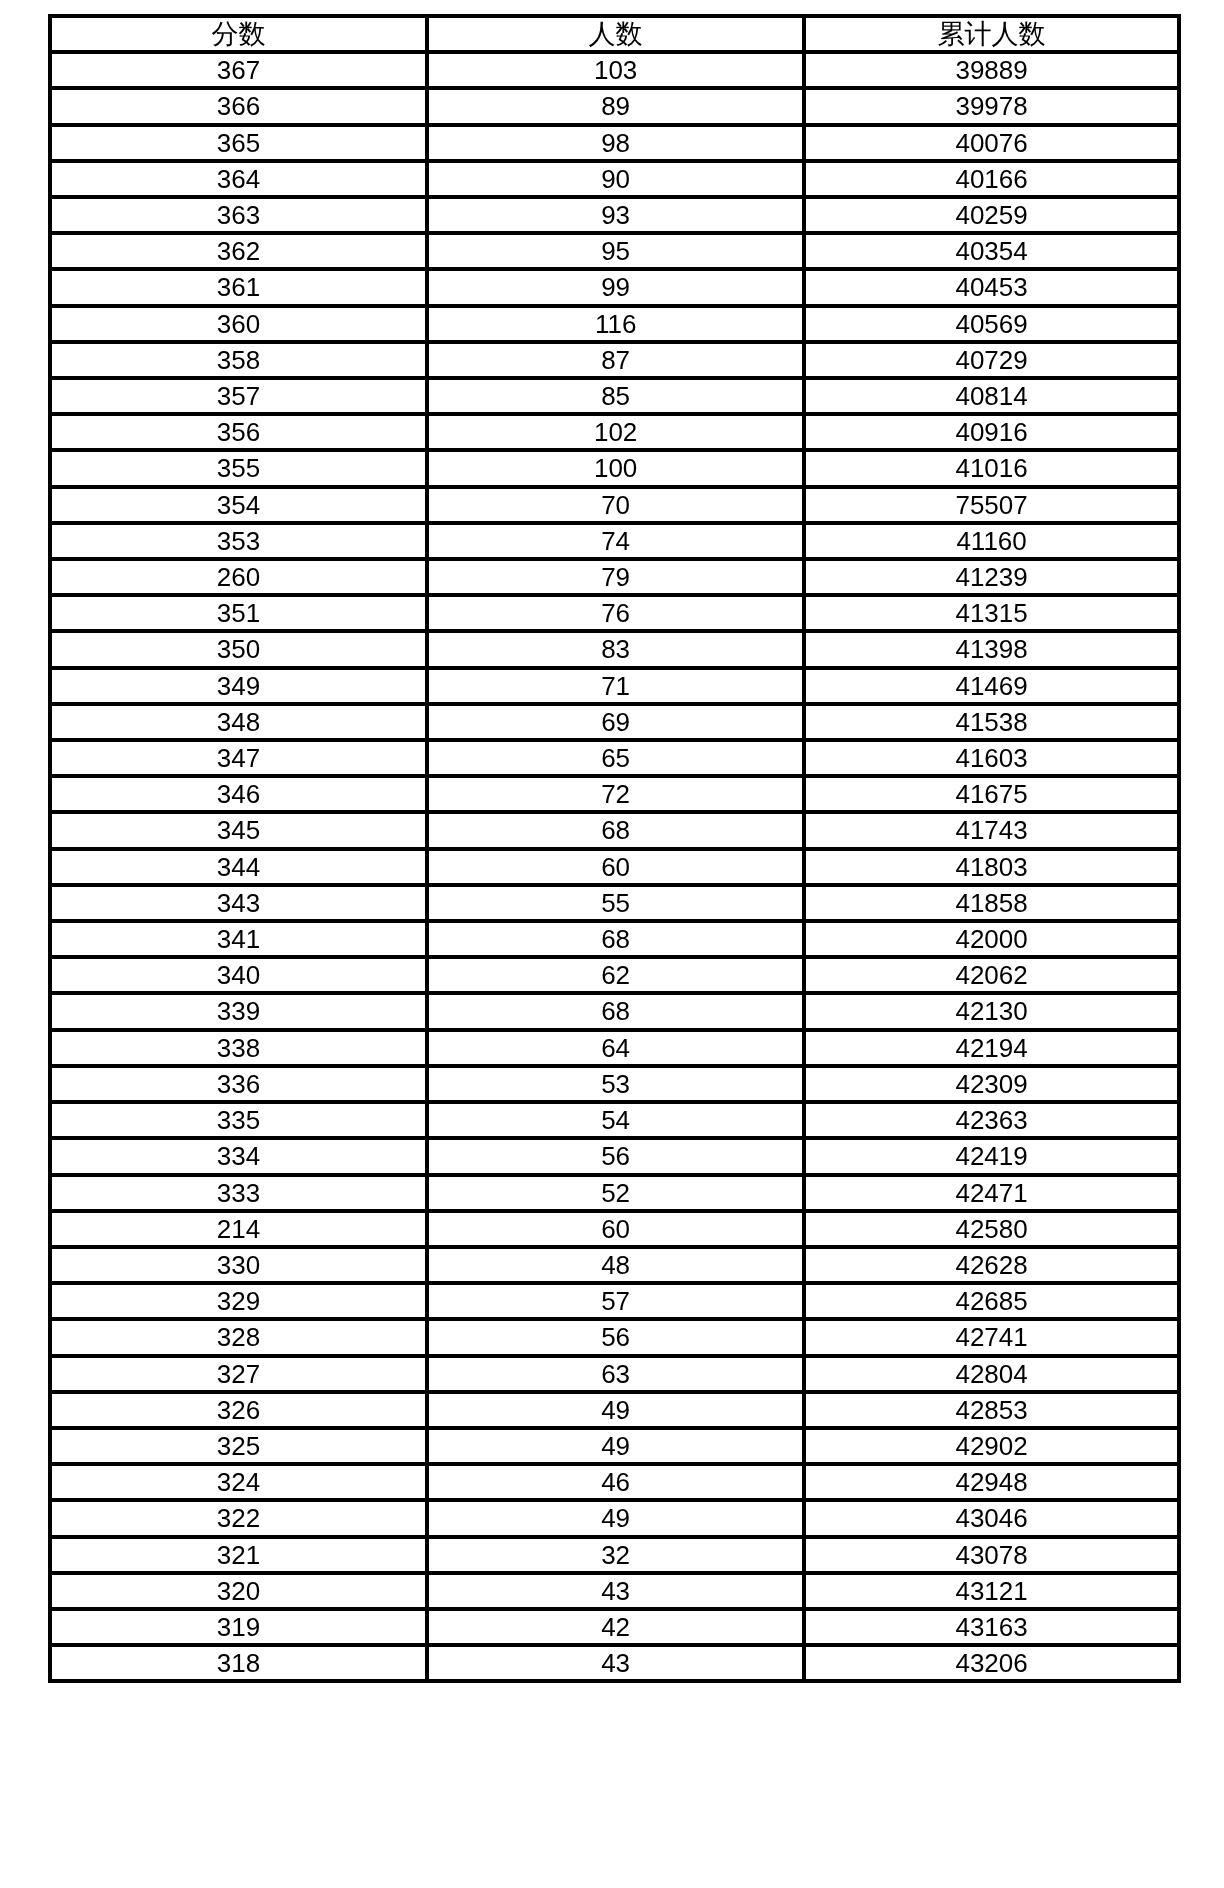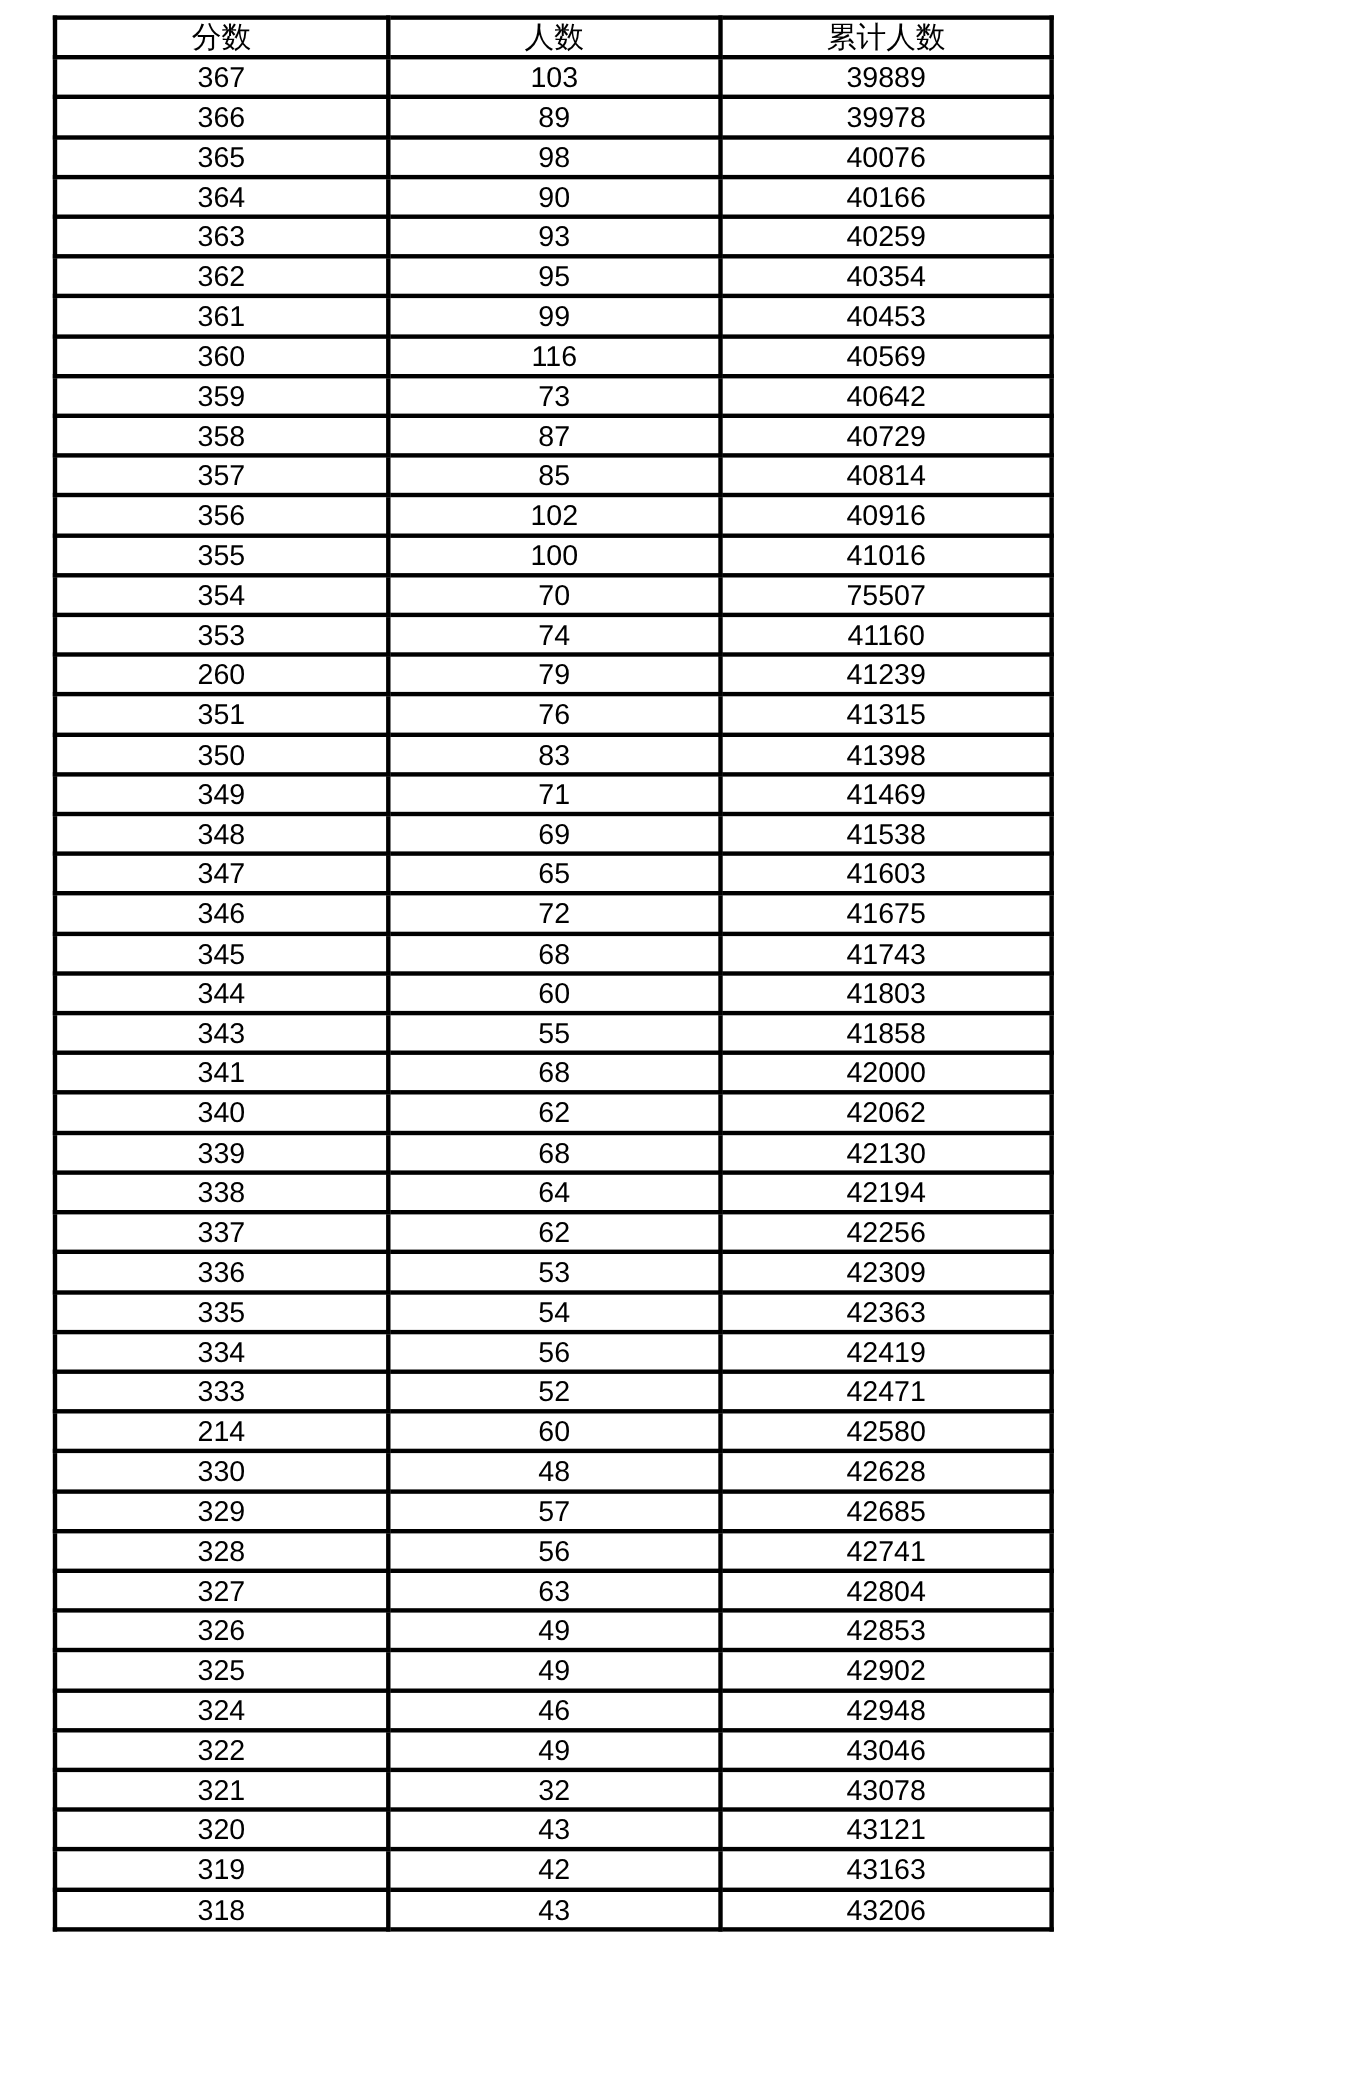--- a/index.html
+++ b/index.html
@@ -11,21 +11,21 @@
     position: relative;
     width: 1224px;
     height: 1888px;
     font-family: "Liberation Sans", sans-serif;
     color: #000000;
   }
   table.score-table {
     position: absolute;
     left: 48px;
     top: 14px;
-    width: 910px;
+    width: 1133px;
     border-collapse: collapse;
     table-layout: fixed;
   }
   table.score-table th,
   table.score-table td {
     border: 4px solid #000000;
     text-align: center;
     vertical-align: middle;
     padding: 0;
     height: 32.2px;
@@ -91,25 +91,20 @@
         <td>361</td>
         <td>99</td>
         <td>40453</td>
       </tr>
       <tr>
         <td>360</td>
         <td>116</td>
         <td>40569</td>
       </tr>
       <tr>
-        <td>359</td>
-        <td>73</td>
-        <td>40642</td>
-      </tr>
-      <tr>
         <td>358</td>
         <td>87</td>
         <td>40729</td>
       </tr>
       <tr>
         <td>357</td>
         <td>85</td>
         <td>40814</td>
       </tr>
       <tr>
@@ -194,25 +189,20 @@
       </tr>
       <tr>
         <td>339</td>
         <td>68</td>
         <td>42130</td>
       </tr>
       <tr>
         <td>338</td>
         <td>64</td>
         <td>42194</td>
-      </tr>
-      <tr>
-        <td>337</td>
-        <td>62</td>
-        <td>42256</td>
       </tr>
       <tr>
         <td>336</td>
         <td>53</td>
         <td>42309</td>
       </tr>
       <tr>
         <td>335</td>
         <td>54</td>
         <td>42363</td>

